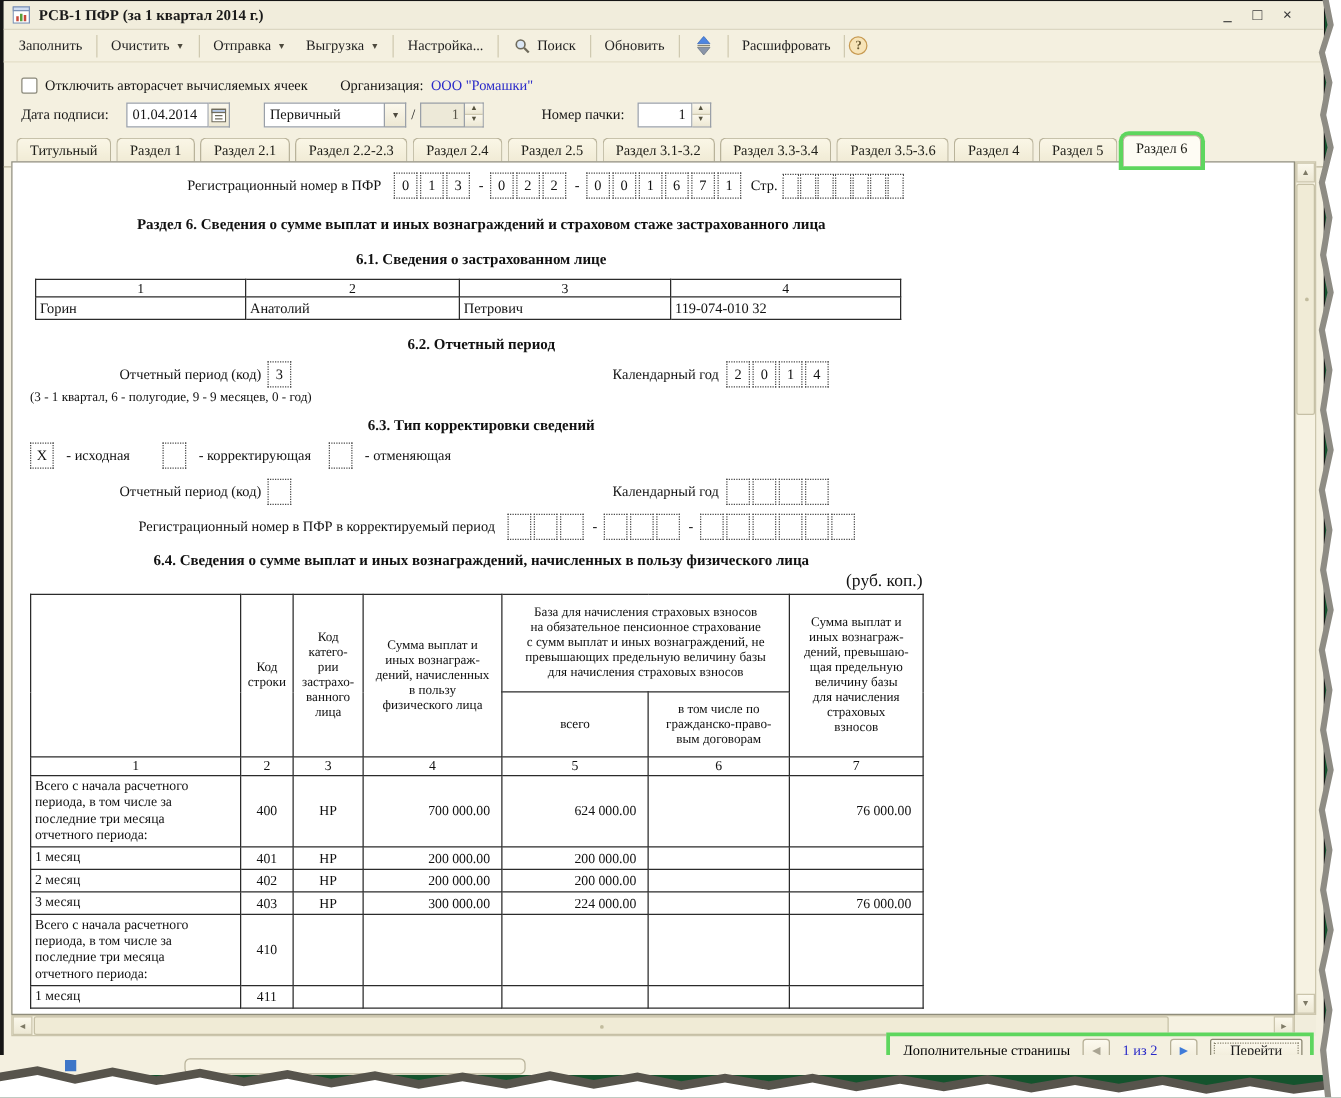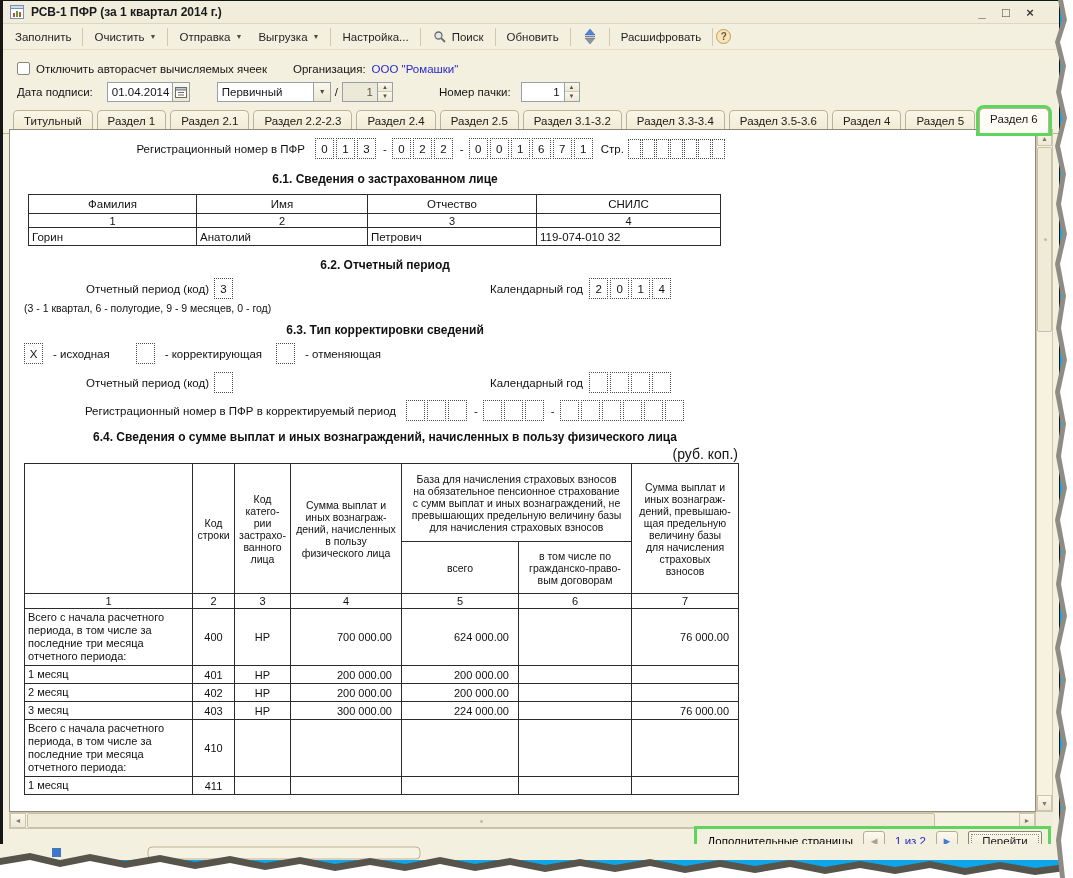--- a/index.html
+++ b/index.html
@@ -1,17 +1,17 @@
 <!DOCTYPE html>
 <html><head>
 <meta charset="utf-8">
 <style>
   * { box-sizing: border-box; margin: 0; padding: 0; }
   html,body { width:1073px; height:878px; background:#fff; font-family:"Liberation Sans", sans-serif; overflow:hidden; }
-  .screen { position:relative; width:1073px; height:878px; background:#0ea5e9; }
+  .screen { position:relative; width:1073px; height:878px; background:#14532d;font-family:Liberation Serif, serif; }
 
   
   .window { position:absolute; left:0; top:0; width:1060px; height:852px;
             background:#F4F0E0; border:1px solid #161616; border-left:3px solid #161616; }
   .titlebar { height:23px; display:flex; align-items:center; padding:0 6px; gap:6px;
               background:#F1EDDC; border-bottom:1px solid #DCD7C2; }
   .titlebar .apptitle { font-size:12px; font-weight:bold; color:#1a1a1a; }
   .winbtns { margin-left:auto; display:flex; gap:10px; margin-right:16px; }
   .winbtn { font-size:13px; font-weight:bold; color:#3a3a3a; width:14px; text-align:center; cursor:default; }
 
@@ -269,36 +269,31 @@
             <span style="margin-left:6px; margin-right:4px;">Стр.</span>
             <span class="cell small"></span>
             <span class="cell small"></span>
             <span class="cell small"></span>
             <span class="cell small"></span>
             <span class="cell small"></span>
             <span class="cell small"></span>
             <span class="cell small"></span>
           </div>
 
+          <div class="ftitle" style="margin-top:13px;">Раздел 6. Сведения о сумме выплат и иных вознаграждений и страховом стаже застрахованного лица</div>
           <div class="ftitle" style="margin-top:13px;">6.1. Сведения о застрахованном лице</div>
 
           <table class="t61">
             <colgroup>
                 <col style="width:168px">
                 <col style="width:171px">
                 <col style="width:169px">
                 <col style="width:184px">
               </colgroup>
             <tbody>
-                <tr class="hd">
-              <td>Фамилия</td>
-              <td>Имя</td>
-              <td>Отчество</td>
-              <td>СНИЛС</td>
-            </tr>
             <tr class="num">
               <td>1</td>
               <td>2</td>
               <td>3</td>
               <td>4</td>
             </tr>
             <tr class="data">
               <td>Горин</td>
               <td>Анатолий</td>
               <td>Петрович</td>

